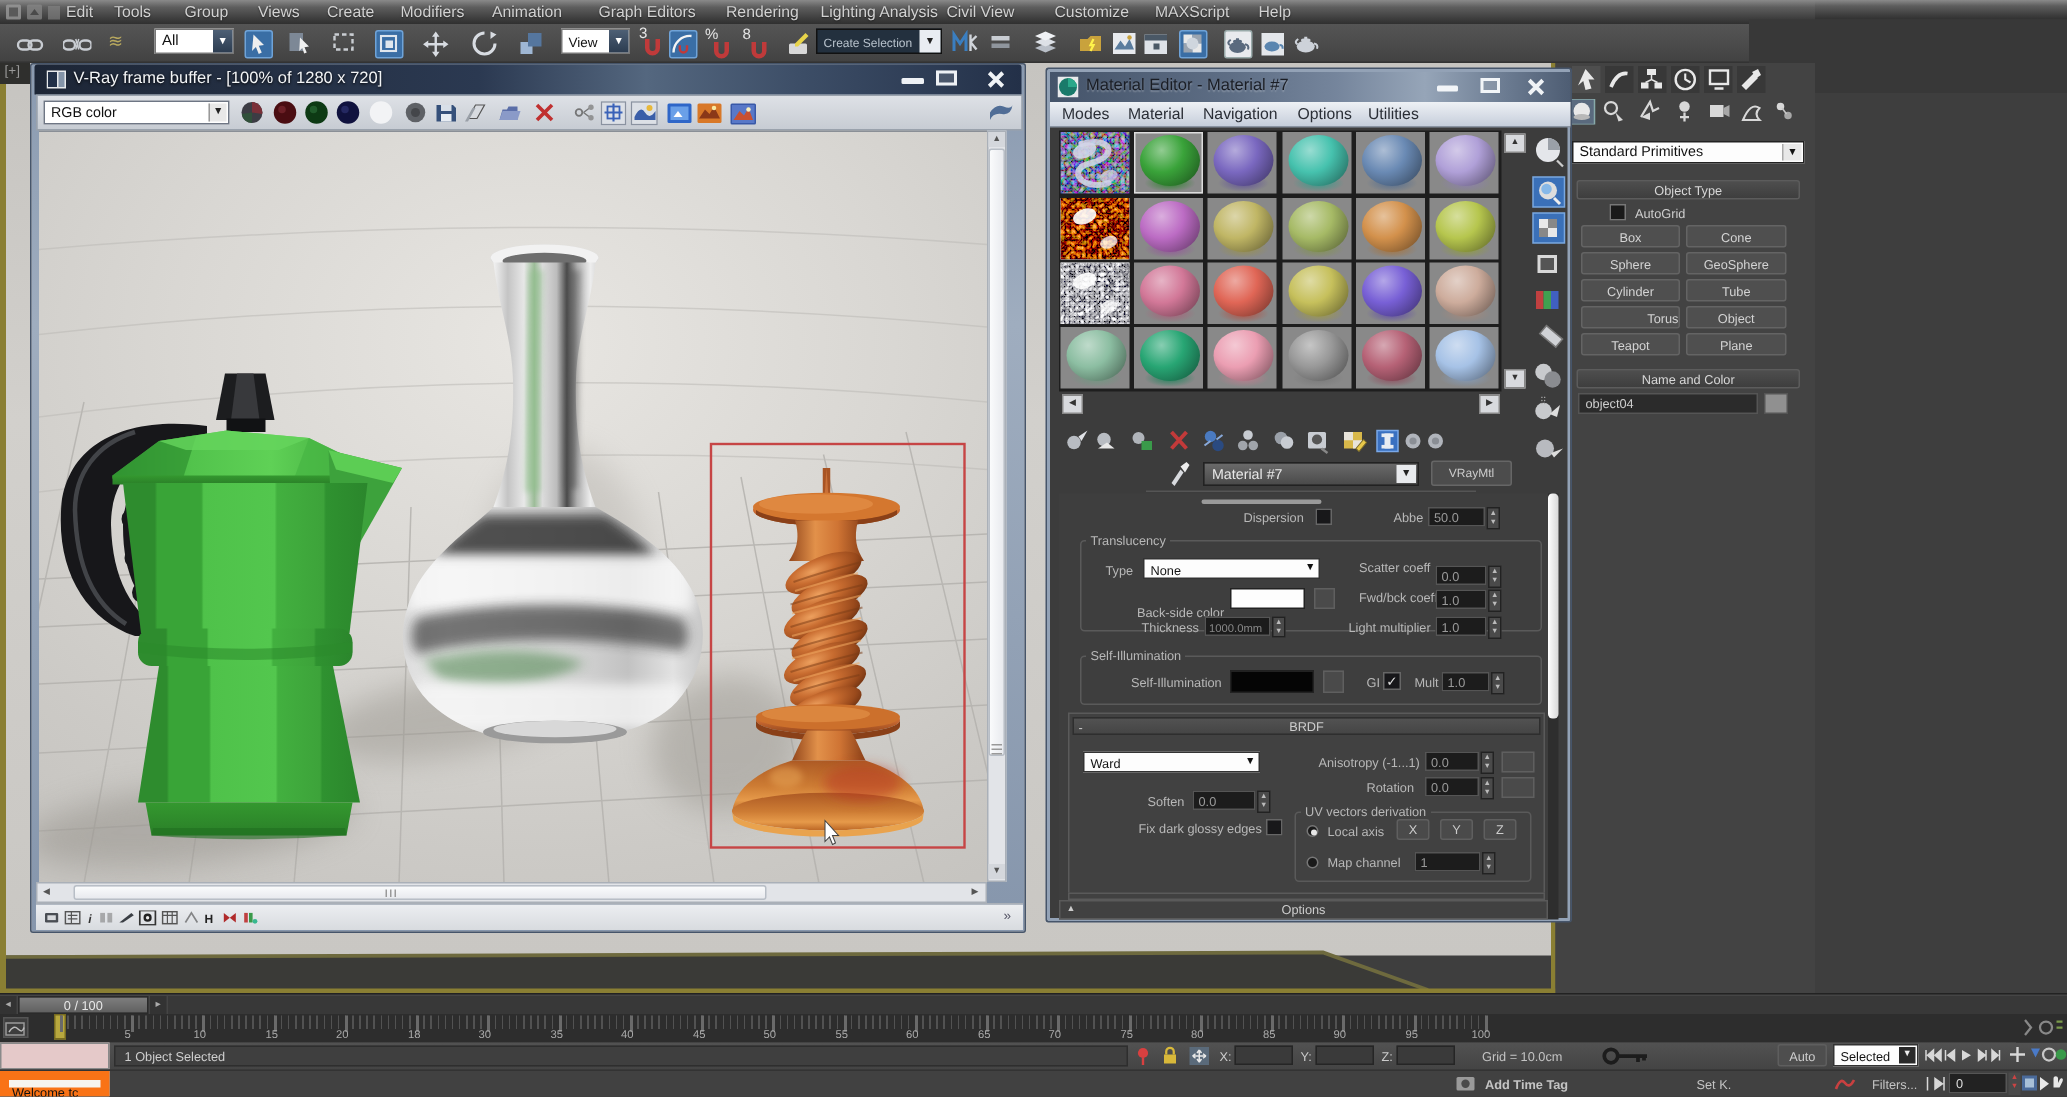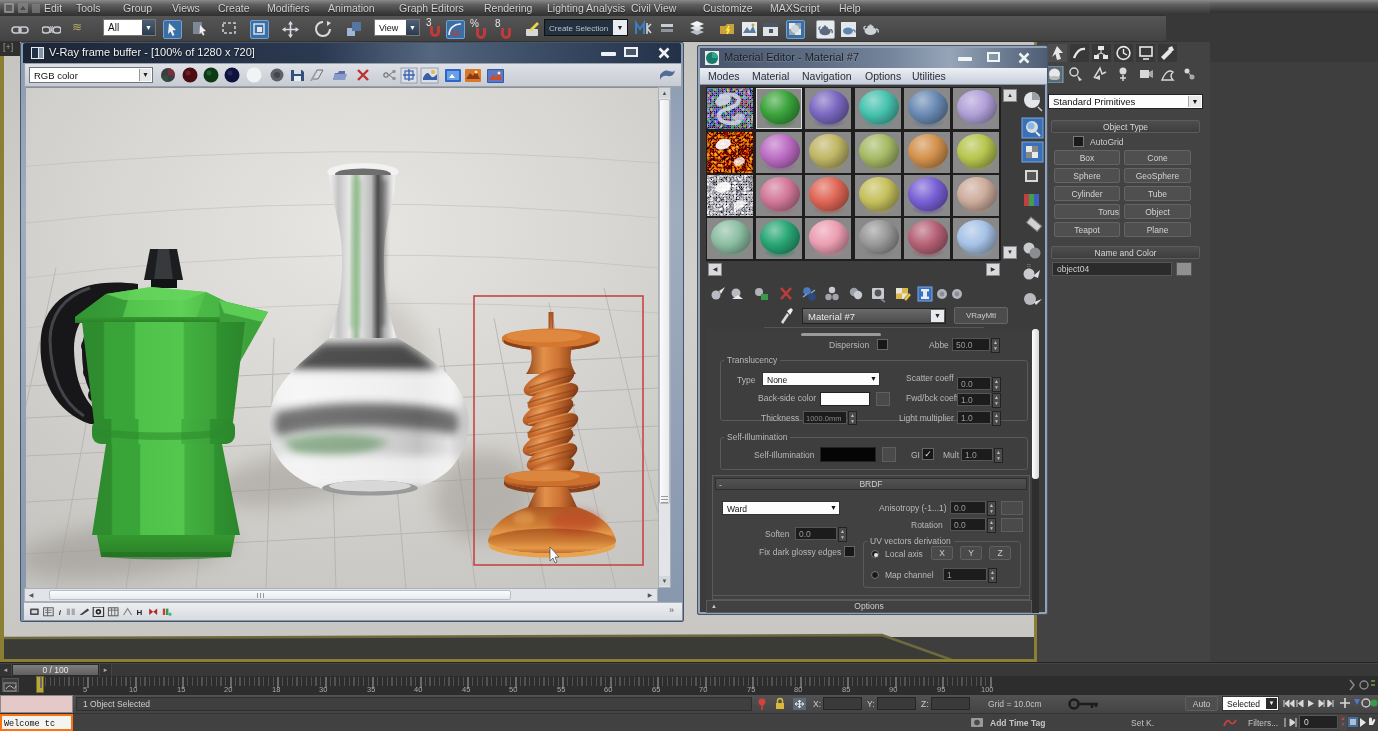--- a/index.html
+++ b/index.html
@@ -754,21 +754,21 @@
   <div class="abs" style="left:246px;top:9px;width:38px;height:13px;background:#1c1c1c;border:1px solid #555;color:#999;padding:1px 0 0 3px;">50.0</div>
   <div class="abs" style="left:285px;top:9px;width:9px;height:15px;background:#4a4a4a;border:1px solid #222;color:#bbb;font-size:5px;line-height:6px;text-align:center;">▲<br>▼</div>
   <fieldset class="abs" style="left:14px;top:26px;width:308px;height:66px;border:1px solid #5a5a5a;border-radius:3px;">
         <legend style="font-size:8.5px;color:#b8b8b8;padding:0 3px;margin-left:3px;">Translucency</legend>
       </fieldset>
   <span class="abs" style="left:31px;top:46px;">Type</span>
   <div class="abs" style="left:56px;top:43px;width:118px;height:14px;background:#fdfdfd;border:1px solid #333;color:#111;font-size:8.5px;padding:2px 0 0 4px;">None<div class="abs" style="right:2px;top:2px;color:#111;font-size:7px;">▼</div></div>
   <span class="abs" style="left:200px;top:44px;">Scatter coeff</span>
   <div class="abs" style="left:251px;top:48px;width:34px;height:13px;background:#1c1c1c;border:1px solid #555;color:#999;padding:1px 0 0 3px;">0.0</div>
   <div class="abs" style="left:286px;top:48px;width:9px;height:15px;background:#4a4a4a;border:1px solid #222;color:#bbb;font-size:5px;line-height:6px;text-align:center;">▲<br>▼</div>
-  <span class="abs" style="left:52px;top:64px;">Back-side color</span>
+  <span class="abs" style="left:52px;top:74px;">Back-side color</span>
   <div class="abs" style="left:114px;top:63px;width:50px;height:14px;background:#fdfdfd;border:1px solid #222;"></div>
   <div class="abs" style="left:170px;top:63px;width:14px;height:14px;background:#4a4a4a;border:1px solid #5f5f5f;"></div>
   <span class="abs" style="left:200px;top:64px;">Fwd/bck coeff</span>
   <div class="abs" style="left:251px;top:64px;width:34px;height:13px;background:#1c1c1c;border:1px solid #555;color:#999;padding:1px 0 0 3px;">1.0</div>
   <div class="abs" style="left:286px;top:64px;width:9px;height:15px;background:#4a4a4a;border:1px solid #222;color:#bbb;font-size:5px;line-height:6px;text-align:center;">▲<br>▼</div>
   <span class="abs" style="left:55px;top:84px;">Thickness</span>
   <div class="abs" style="left:97px;top:82px;width:44px;height:13px;background:#1c1c1c;border:1px solid #555;color:#888;font-size:7.5px;padding:2px 0 0 2px;">1000.0mm</div>
   <div class="abs" style="left:142px;top:82px;width:9px;height:14px;background:#4a4a4a;border:1px solid #222;color:#bbb;font-size:5px;line-height:6px;text-align:center;">▲<br>▼</div>
   <span class="abs" style="left:193px;top:84px;">Light multiplier</span>
   <div class="abs" style="left:251px;top:82px;width:34px;height:13px;background:#1c1c1c;border:1px solid #555;color:#999;padding:1px 0 0 3px;">1.0</div>
@@ -970,21 +970,21 @@
       </g>
     </svg>
  <svg class="abs" style="left:1340px;top:2px" width="38" height="13" viewBox="0 0 38 13">
       <path d="M5 1 L5 11 M0 6 L10 6" stroke="#d8d8d8" stroke-width="1.6"></path>
       <path d="M14 2 L20 2 L17 8 Z" fill="#4a7ac8"></path>
       <circle cx="26" cy="6" r="4" fill="none" stroke="#c8c8c8" stroke-width="1.5"></circle>
       <circle cx="34" cy="6" r="3.5" fill="#3a9a4a"></circle>
     </svg>
 </div>
 <div class="abs" style="z-index:6;left:0;top:713px;width:1378px;height:18px;background:#414141;border-top:1px solid #333;">
- <div class="abs" style="left:0;top:0px;width:73px;height:17px;background:#f6f4f0;border:2px solid #f97316;color:#111;font-family:Liberation Mono, monospace;font-size:8.5px;padding:3px 0 0 2px;">Welcome tc</div>
+ <div class="abs" style="left:0;top:0px;width:73px;height:17px;background:#f6f4f0;border:6px solid #f97316;color:#111;font-family:Liberation Sans, sans-serif;font-size:8.5px;padding:3px 0 0 2px;">Welcome tc</div>
  <svg class="abs" style="left:970px;top:2px" width="14" height="13" viewBox="0 0 14 13">
       <rect x="1" y="2" width="12" height="9" rx="1" fill="#9a9a9a"></rect>
       <circle cx="7" cy="6.5" r="2.8" fill="#4a4a4a"></circle>
     </svg>
  <span class="abs" style="left:990px;top:4px;color:#c4c4c4;font-size:8.5px;font-weight:bold;">Add Time Tag</span>
  <span class="abs" style="left:1131px;top:4px;color:#c4c4c4;font-size:8.5px;">Set K.</span>
  <svg class="abs" style="left:1222px;top:2px" width="16" height="13" viewBox="0 0 16 13">
       <path d="M2 10 Q5 2 8 6 T14 4" fill="none" stroke="#c84040" stroke-width="1.8"></path>
     </svg>
  <span class="abs" style="left:1248px;top:4px;color:#c4c4c4;font-size:8.5px;">Filters...</span>

